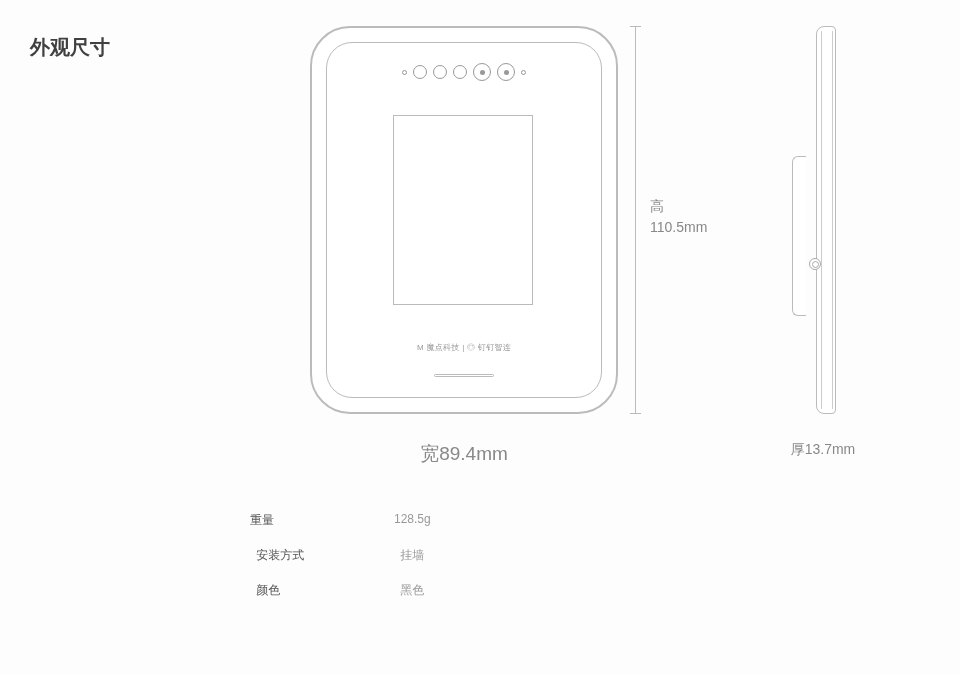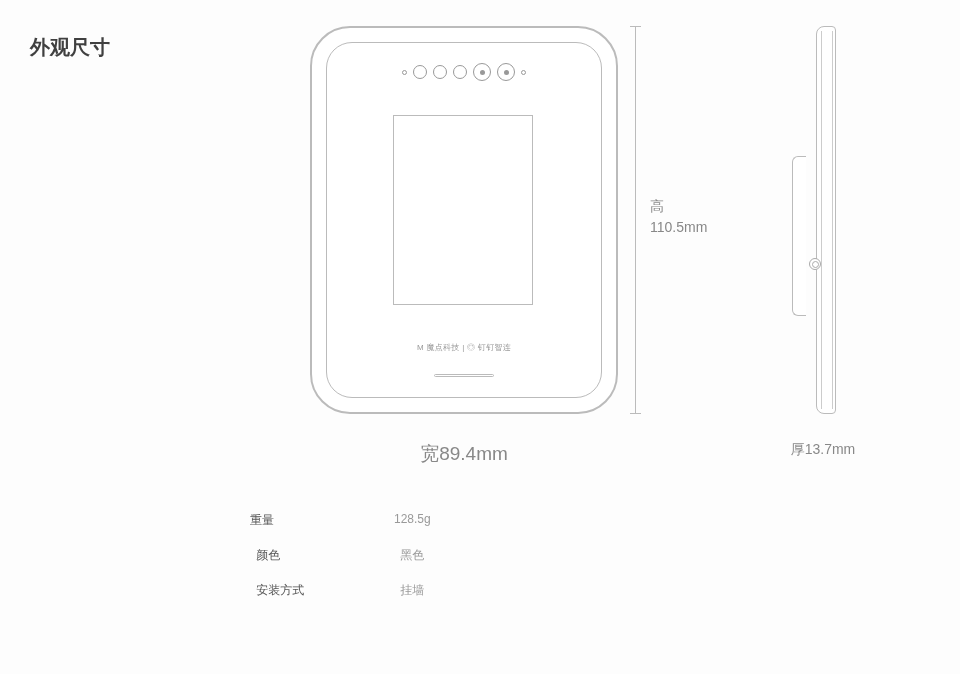--- a/index.html
+++ b/index.html
@@ -277,20 +277,20 @@
 
   <div class="thick-label">厚13.7mm</div>
 </div>
 
 <div class="spec-table">
   <div class="spec-row">
     <div class="spec-label">重量</div>
     <div class="spec-value">128.5g</div>
   </div>
   <div class="spec-row">
+    <div class="spec-label">安装方式</div>
+    <div class="spec-value">挂墙</div>
+  </div>
+  <div class="spec-row">
     <div class="spec-label">颜色</div>
     <div class="spec-value">黑色</div>
   </div>
-  <div class="spec-row">
-    <div class="spec-label">安装方式</div>
-    <div class="spec-value">挂墙</div>
-  </div>
 </div>
 
 </body></html>

